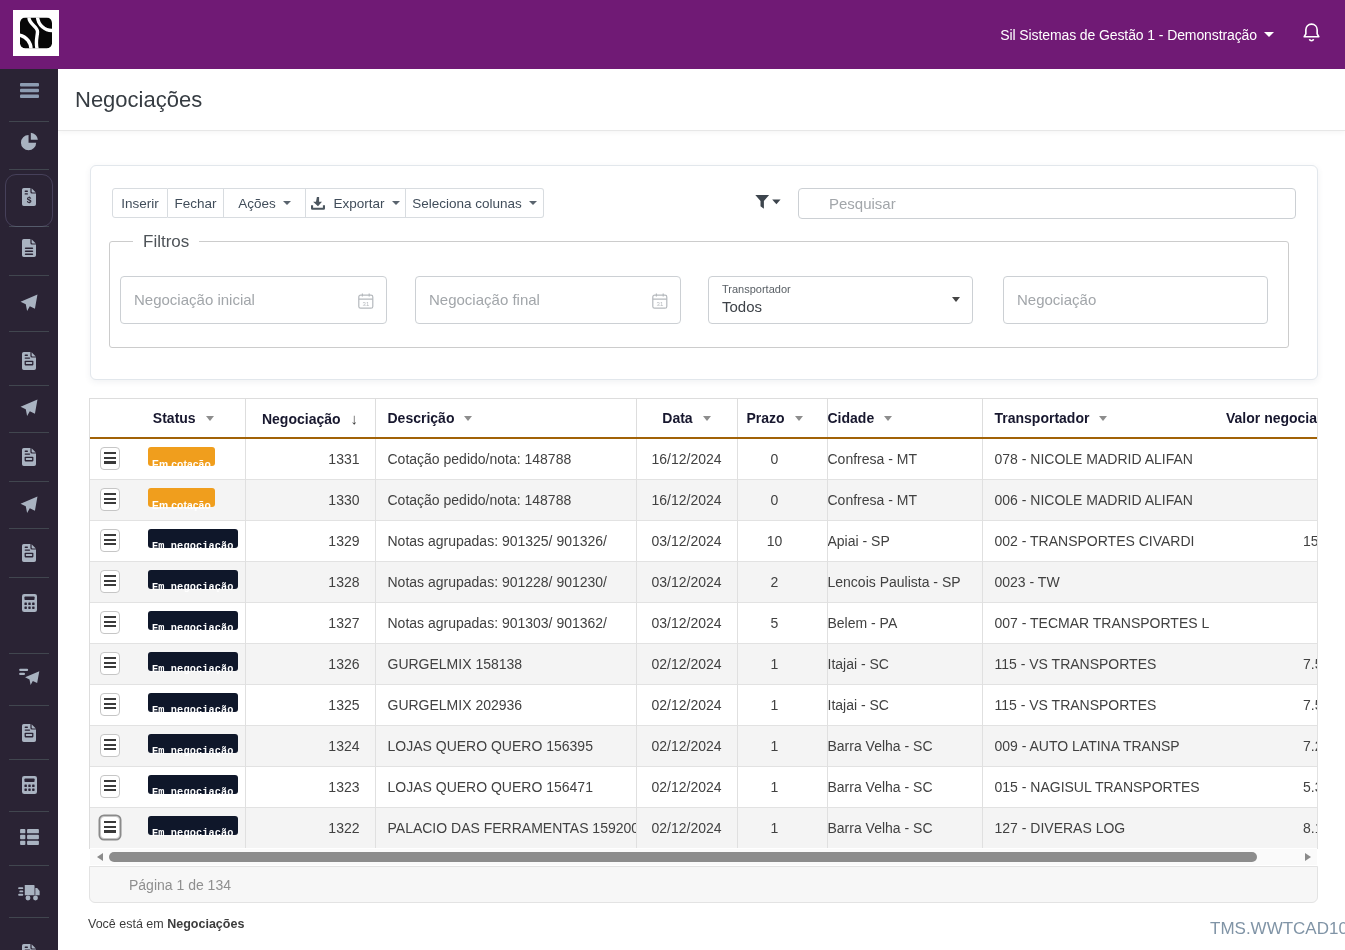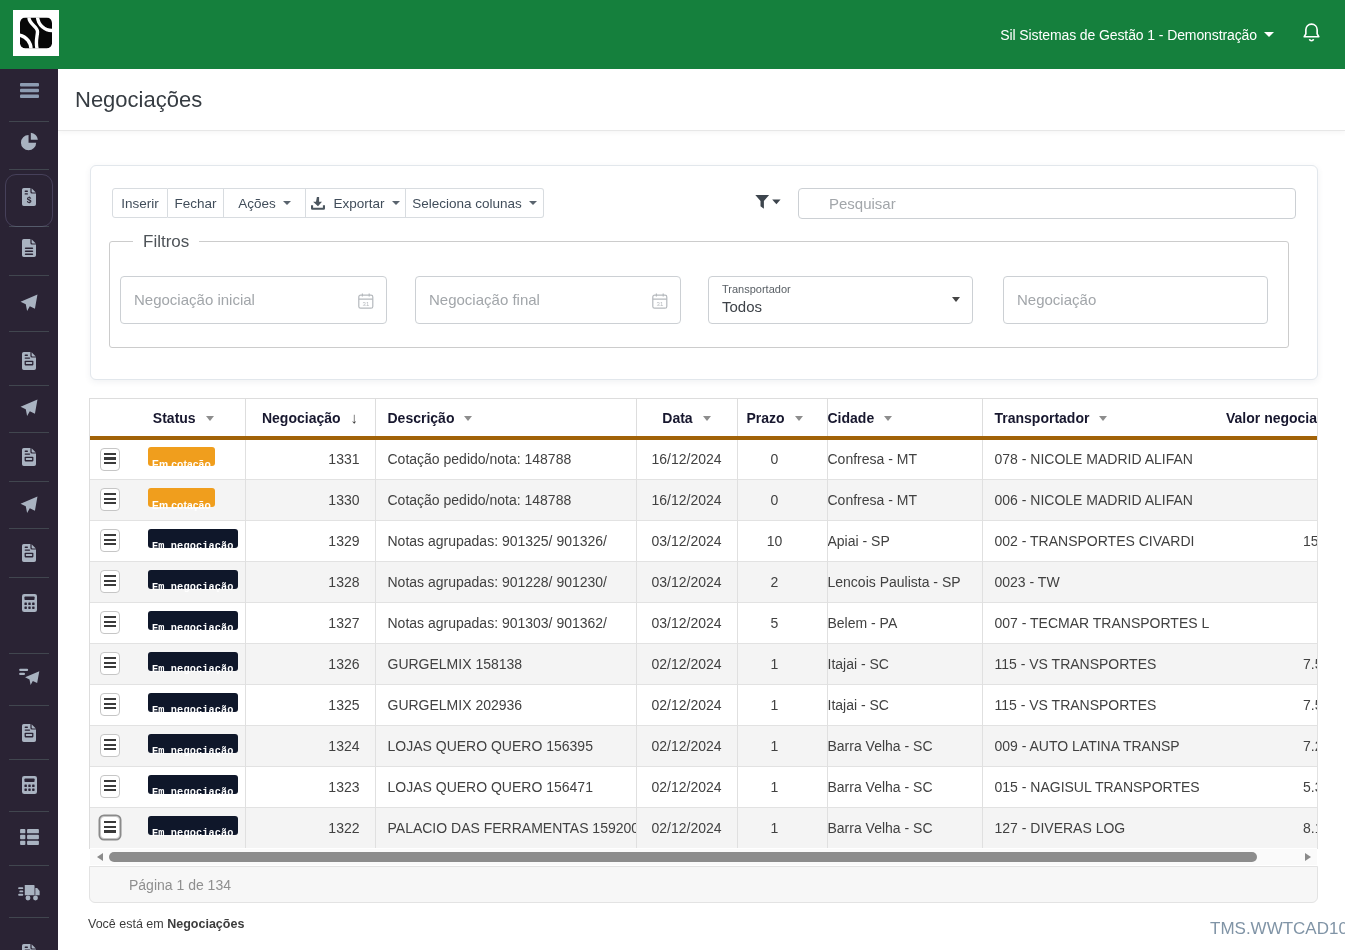--- a/index.html
+++ b/index.html
@@ -1,21 +1,21 @@
 <!DOCTYPE html>
 <html lang="pt-br"><head>
 <meta charset="utf-8">
 <title>Negociações</title>
 <style>
 * { margin:0; padding:0; box-sizing:border-box; }
 html,body { width:1345px; height:950px; overflow:hidden; }
 body { position:relative; font-family:"Liberation Sans", sans-serif; background:#fff; color:#3f3f3f; }
 
 
-.topbar { position:absolute; left:0; top:0; width:1345px; height:69px; background:#15803d; z-index:30; }
+.topbar { position:absolute; left:0; top:0; width:1345px; height:69px; background:#701a75; z-index:30; }
 .logo { position:absolute; left:13px; top:10px; width:46px; height:46px; background:#fff; }
 .topright { position:absolute; right:22px; top:0; height:69px; display:flex; align-items:center; color:#fff; }
 .topright .acct { font-size:14px; letter-spacing:-0.1px; }
 .caret-w { display:inline-block; width:0; height:0; border-left:5px solid transparent; border-right:5px solid transparent; border-top:5px solid #fff; margin-left:7px; vertical-align:middle; }
 .bellwrap { margin-left:26px; }
 
 
 .sidebar { position:absolute; left:0; top:69px; width:58px; height:881px; background:#2a2334; z-index:25; }
 .snav { position:absolute; left:0; width:58px; display:flex; justify-content:center; }
 .sdiv { position:absolute; left:9px; width:40px; border-top:1px solid rgba(125,160,150,0.28); }
@@ -45,21 +45,21 @@
 .fsel .val { position:absolute; left:13px; top:21px; font-size:15px; color:#3d4248; }
 .fsel .car { position:absolute; right:12px; top:20px; width:0; height:0; border-left:4px solid transparent; border-right:4px solid transparent; border-top:5px solid #444; }
 
 
 .card2 { position:absolute; left:89px; top:397px; width:1229px; height:506px; background:#fff; border-radius:6px; z-index:6; }
 .tablewrap { position:absolute; left:0; top:1px; width:1229px; height:451px; overflow:hidden; border-left:1px solid #ddd; border-top:1px solid #ddd; border-right:1px solid #e2e2e2; }
 table.grid { border-collapse:collapse; table-layout:fixed; width:1360px; }
 table.grid col.c0{width:41px} table.grid col.c1{width:114px} table.grid col.c2{width:130px}
 table.grid col.c3{width:261px} table.grid col.c4{width:101px} table.grid col.c5{width:90px}
 table.grid col.c6{width:155px} table.grid col.c7{width:228px} table.grid col.c8{width:241px}
-table.grid th { height:39px; border-bottom:4px solid #a16207; font-size:14px; font-weight:bold; color:#17172e; vertical-align:middle; white-space:nowrap; }
+table.grid th { height:39px; border-bottom:2px solid #a16207; font-size:14px; font-weight:bold; color:#17172e; vertical-align:middle; white-space:nowrap; }
 table.grid td { height:41px; font-size:14px; color:#414141; vertical-align:middle; white-space:nowrap; overflow:hidden; }
 table.grid tbody tr { border-top:1px solid #e2e2e2; }
 table.grid tbody tr:first-child { border-top:none; }
 table.grid tbody tr:nth-child(even) { background:#f4f4f4; }
 .bl { border-left:1px solid #e0e0e0; }
 th.bl { border-left:1px solid #ddd; }
 .tc { text-align:center; }
 td.desc, th.desc { padding-left:12px; } th.desc, th.cid, th.tra { text-align:left; }
 td.num { padding-right:15px; text-align:right; }
 td.prz { padding-right:15px; text-align:center; }

